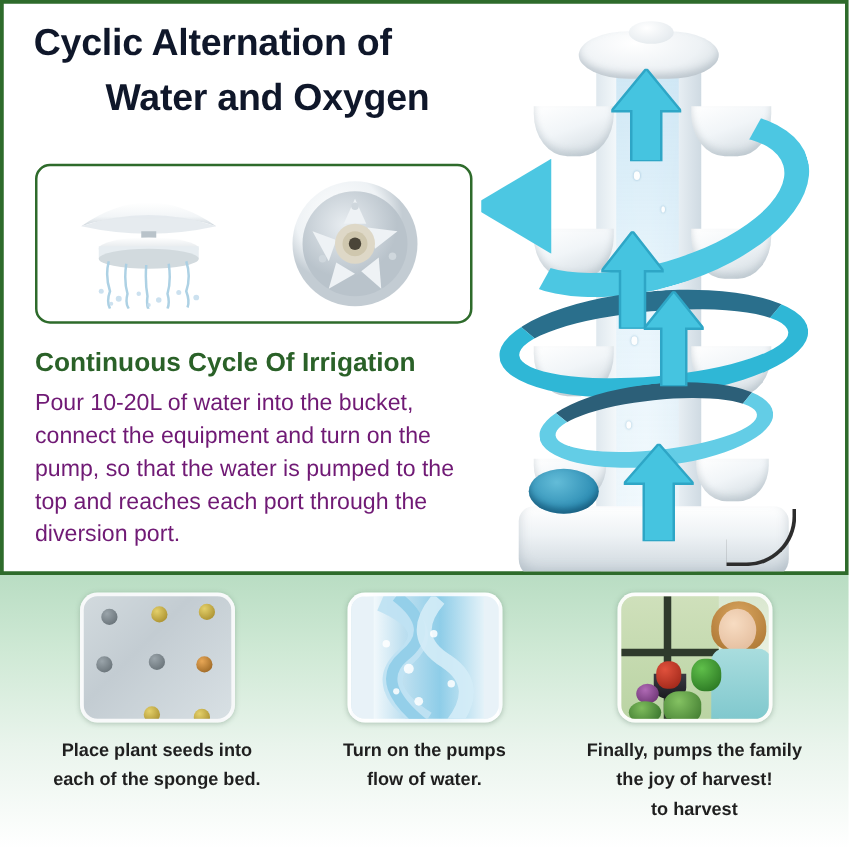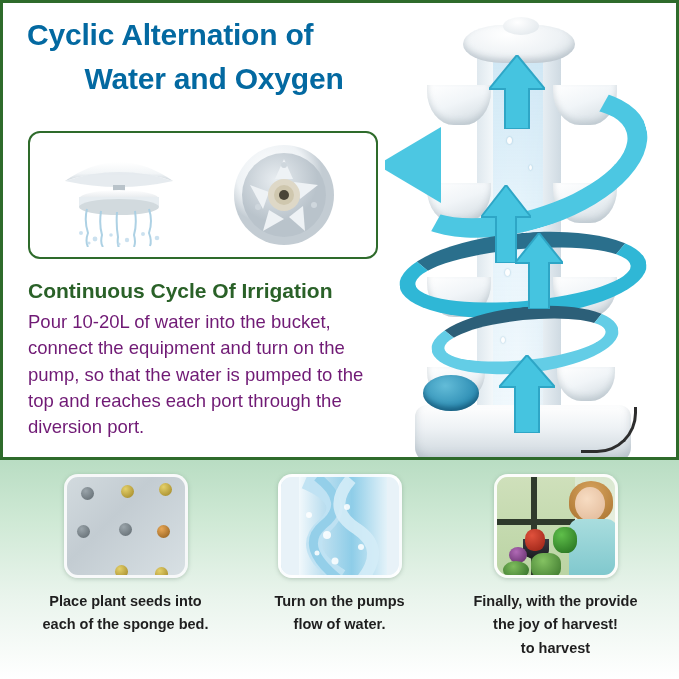--- a/index.html
+++ b/index.html
@@ -17,21 +17,21 @@
     width: 679px; height: 460px;
     border: 3px solid #2e6b2b;
     background: #ffffff;
     overflow: hidden;
   }
 
   .headline {
     position: absolute; left: 14px; top: 10px;
     width: 380px;
     text-align: center;
-    color: #0369a1;
+    color: #0f172a;
     font-weight: bold;
     font-size: 30px;
     line-height: 1.45;
     letter-spacing: -0.2px;
   }
   .headline .l1 { display: block; text-align: left; padding-left: 10px;}
   .headline .l2 { display: block; text-align: center; padding-left: 14px;}
 
   
   .feature-box {
@@ -413,21 +413,21 @@
           <div class="girl-head"></div>
           <div class="girl-body"></div>
           <div class="bowl"></div>
           <div class="pepper-r"></div>
           <div class="pepper-g"></div>
           <div class="veg1"></div>
           <div class="veg3"></div>
           <div class="veg2"></div>
         </div>
         <div class="cap">
-          <div>Finally, with the provide</div>
+          <div>Finally, pumps the family</div>
           <div>the joy of harvest!</div>
           <div>to harvest</div>
         </div>
       </div>
 
     </div>
   </div>
 
 </div>
 

